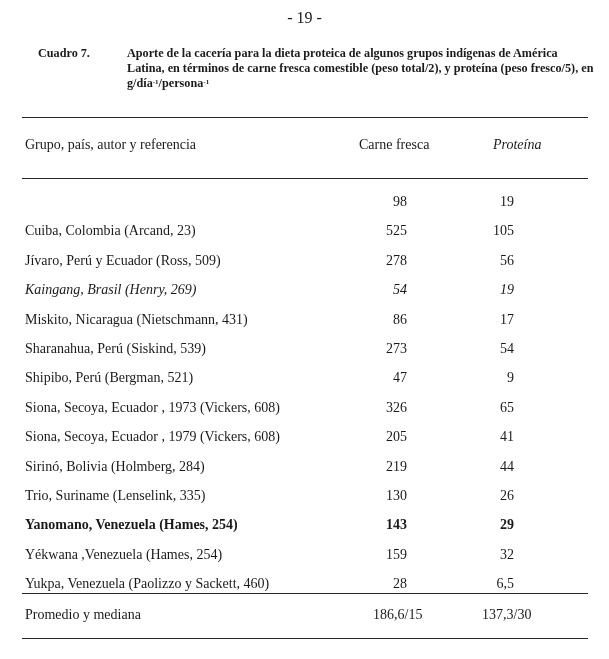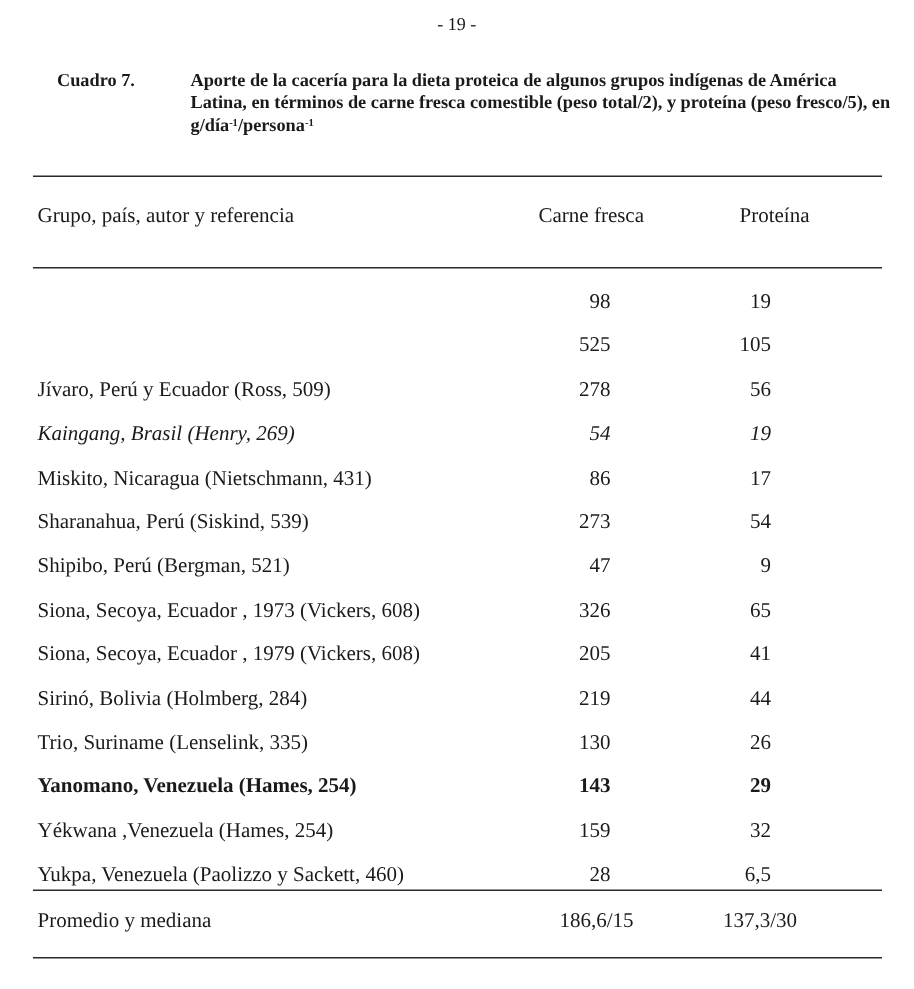--- a/index.html
+++ b/index.html
@@ -14,21 +14,21 @@
       overflow: hidden;
       font-family: "Liberation Serif", "DejaVu Serif", serif;
       color: #1a1a1a;
     }
     .page-number {
       position: absolute;
       top: 9px;
       left: 0;
       width: 609px;
       text-align: center;
-      font-size: 12px;
+      font-size: 16px;
     }
     .caption {
       position: absolute;
       top: 46px;
       left: 38px;
       width: 560px;
       font-size: 12.2px;
       font-weight: bold;
       line-height: 15px;
     }
@@ -85,20 +85,21 @@
       text-align: right;
       white-space: nowrap;
     }
     .header .cell-carne {
       right: auto;
       left: 359px;
     }
     .header .cell-prot {
       right: auto;
       left: 493px;
+      font-style: italic;
     }
     .footer .cell-carne {
       right: auto;
       left: 373px;
     }
     .footer .cell-prot {
       right: auto;
       left: 482px;
     }
   </style>
@@ -121,20 +122,21 @@
 </div>
 
 <div class="rule r2"></div>
 
 <div id="rows-container">
     <div class="row" style="top: 193px;">
       <span class="cell-carne">98</span>
       <span class="cell-prot">19</span>
     </div>
     <div class="row" style="top: 222px;">
+      <span class="cell-name">Cuiba, Colombia (Arcand, 23)</span>
       <span class="cell-carne">525</span>
       <span class="cell-prot">105</span>
     </div>
     <div class="row" style="top: 252px;">
       <span class="cell-name">Jívaro, Perú y Ecuador (Ross, 509)</span>
       <span class="cell-carne">278</span>
       <span class="cell-prot">56</span>
     </div>
     <div class="row" style="top: 281px; font-style: italic;">
       <span class="cell-name">Kaingang, Brasil (Henry, 269)</span>

